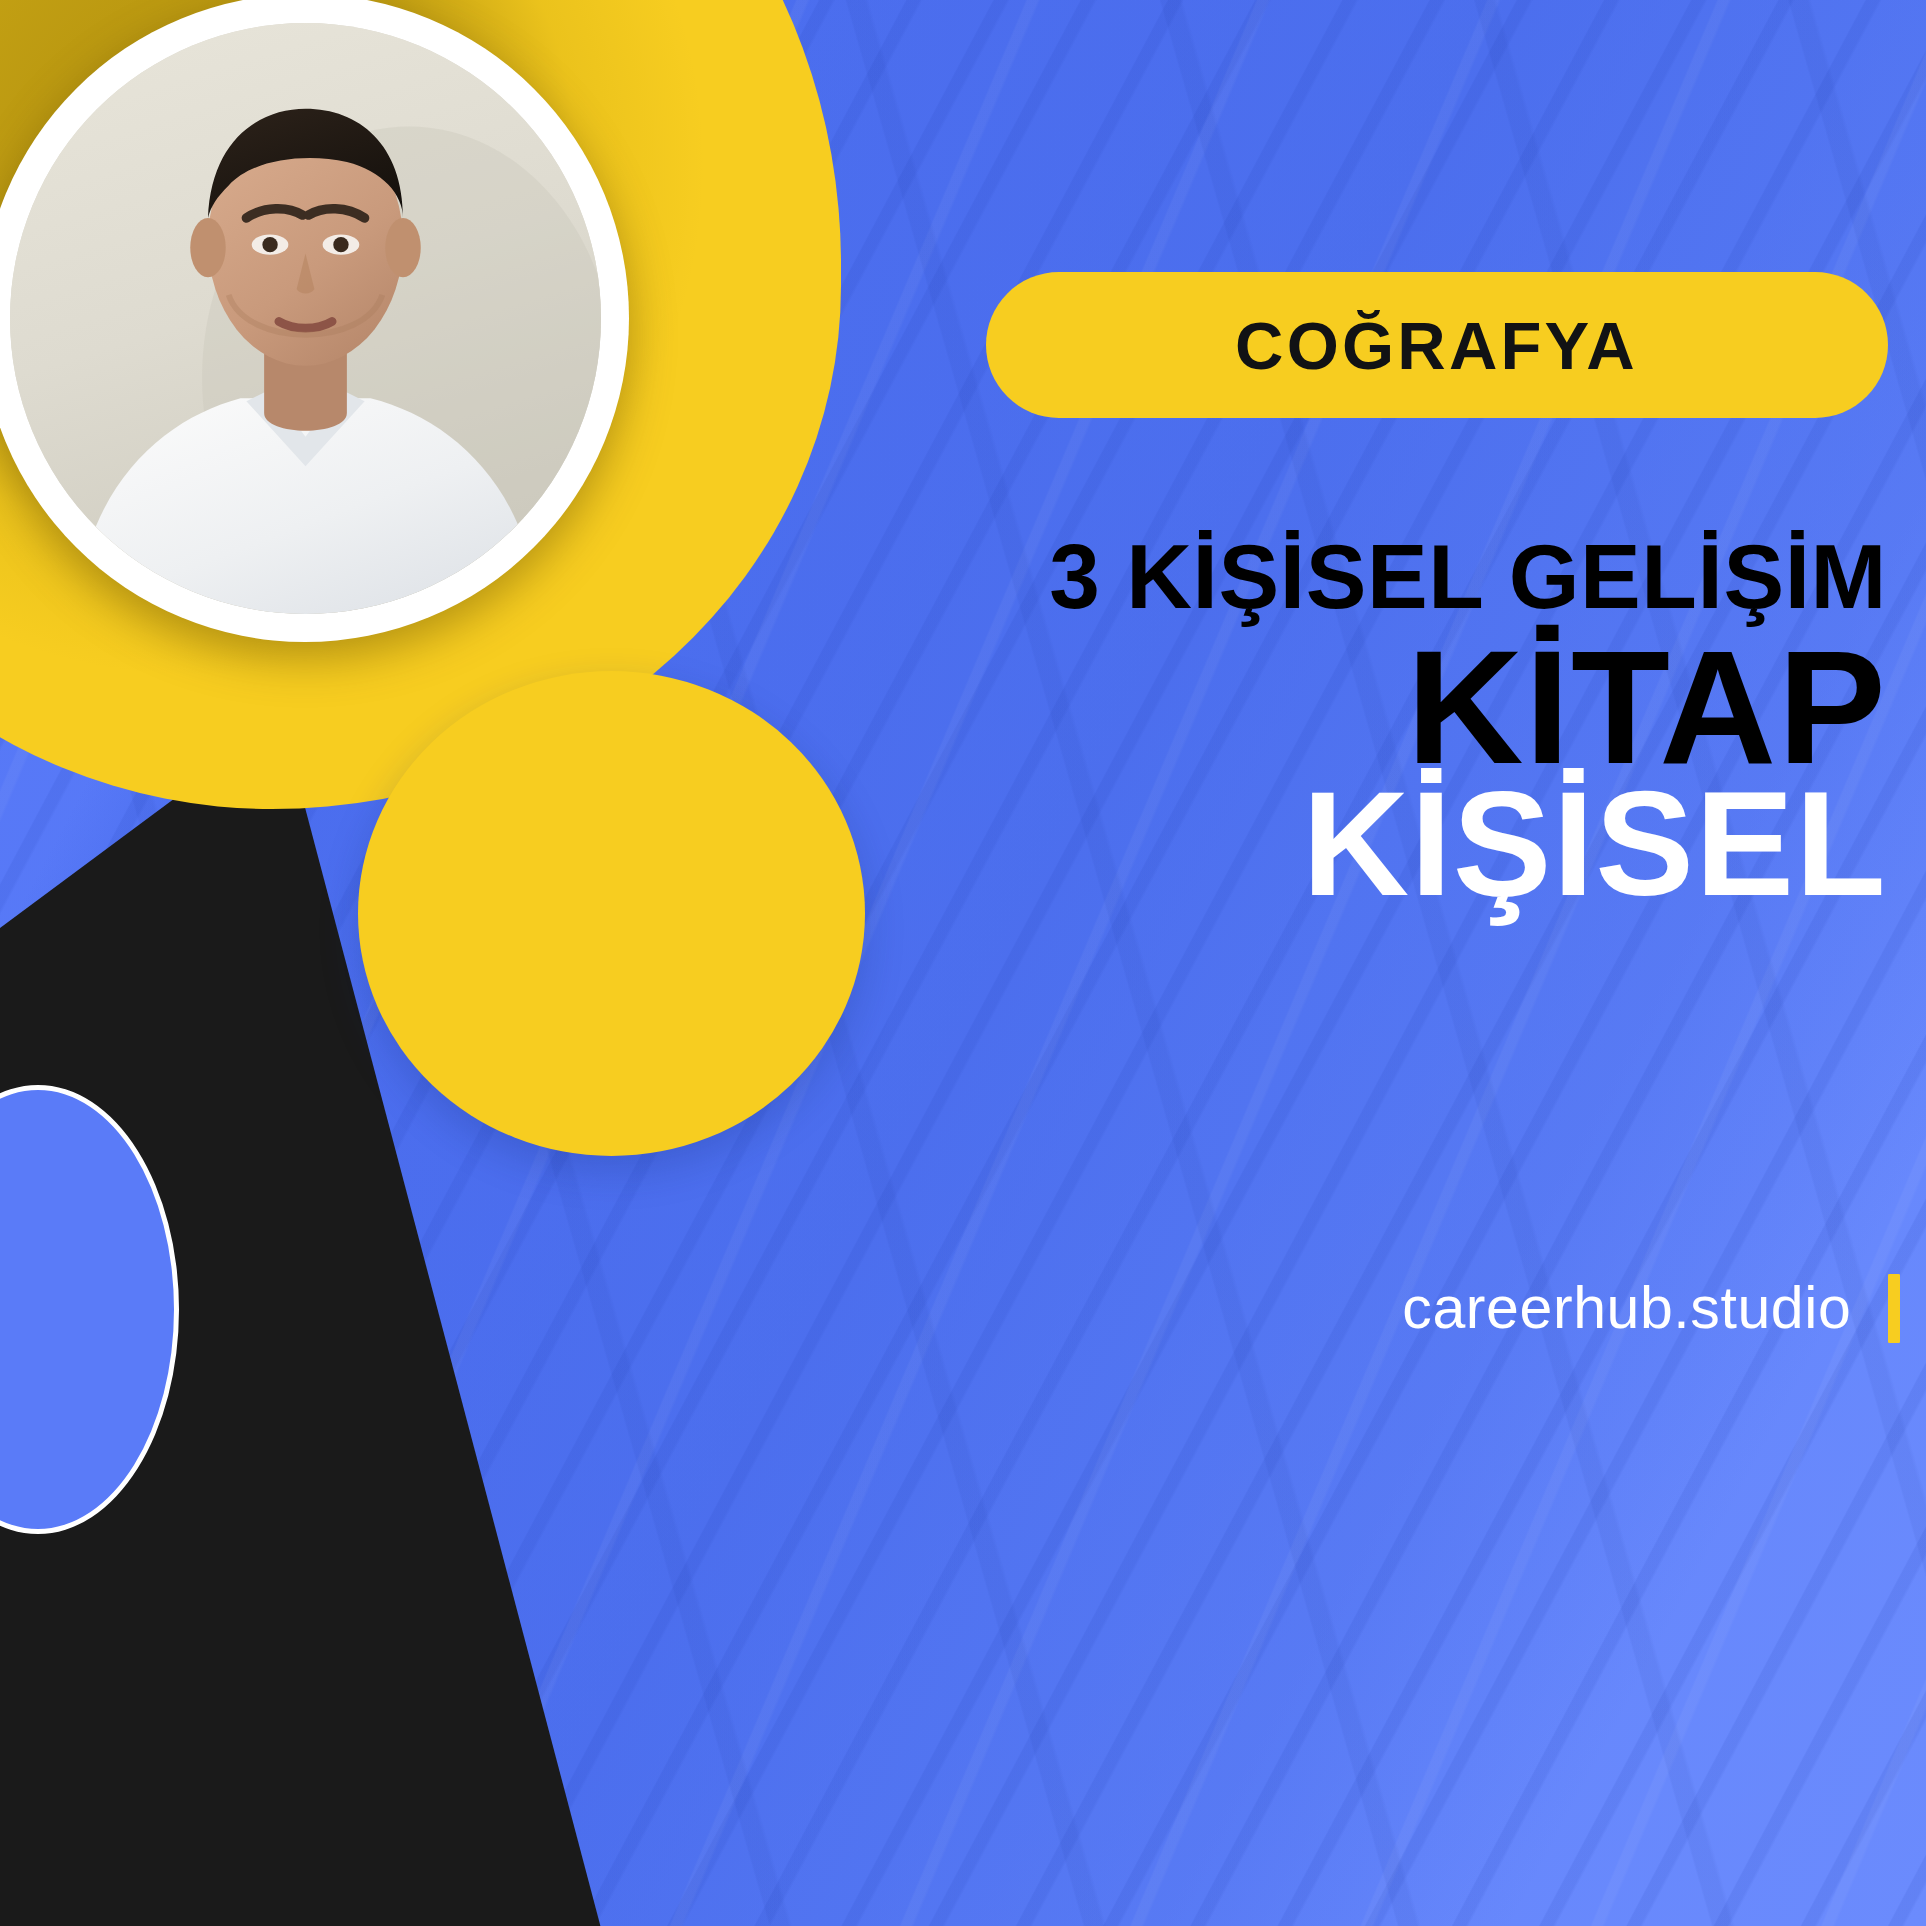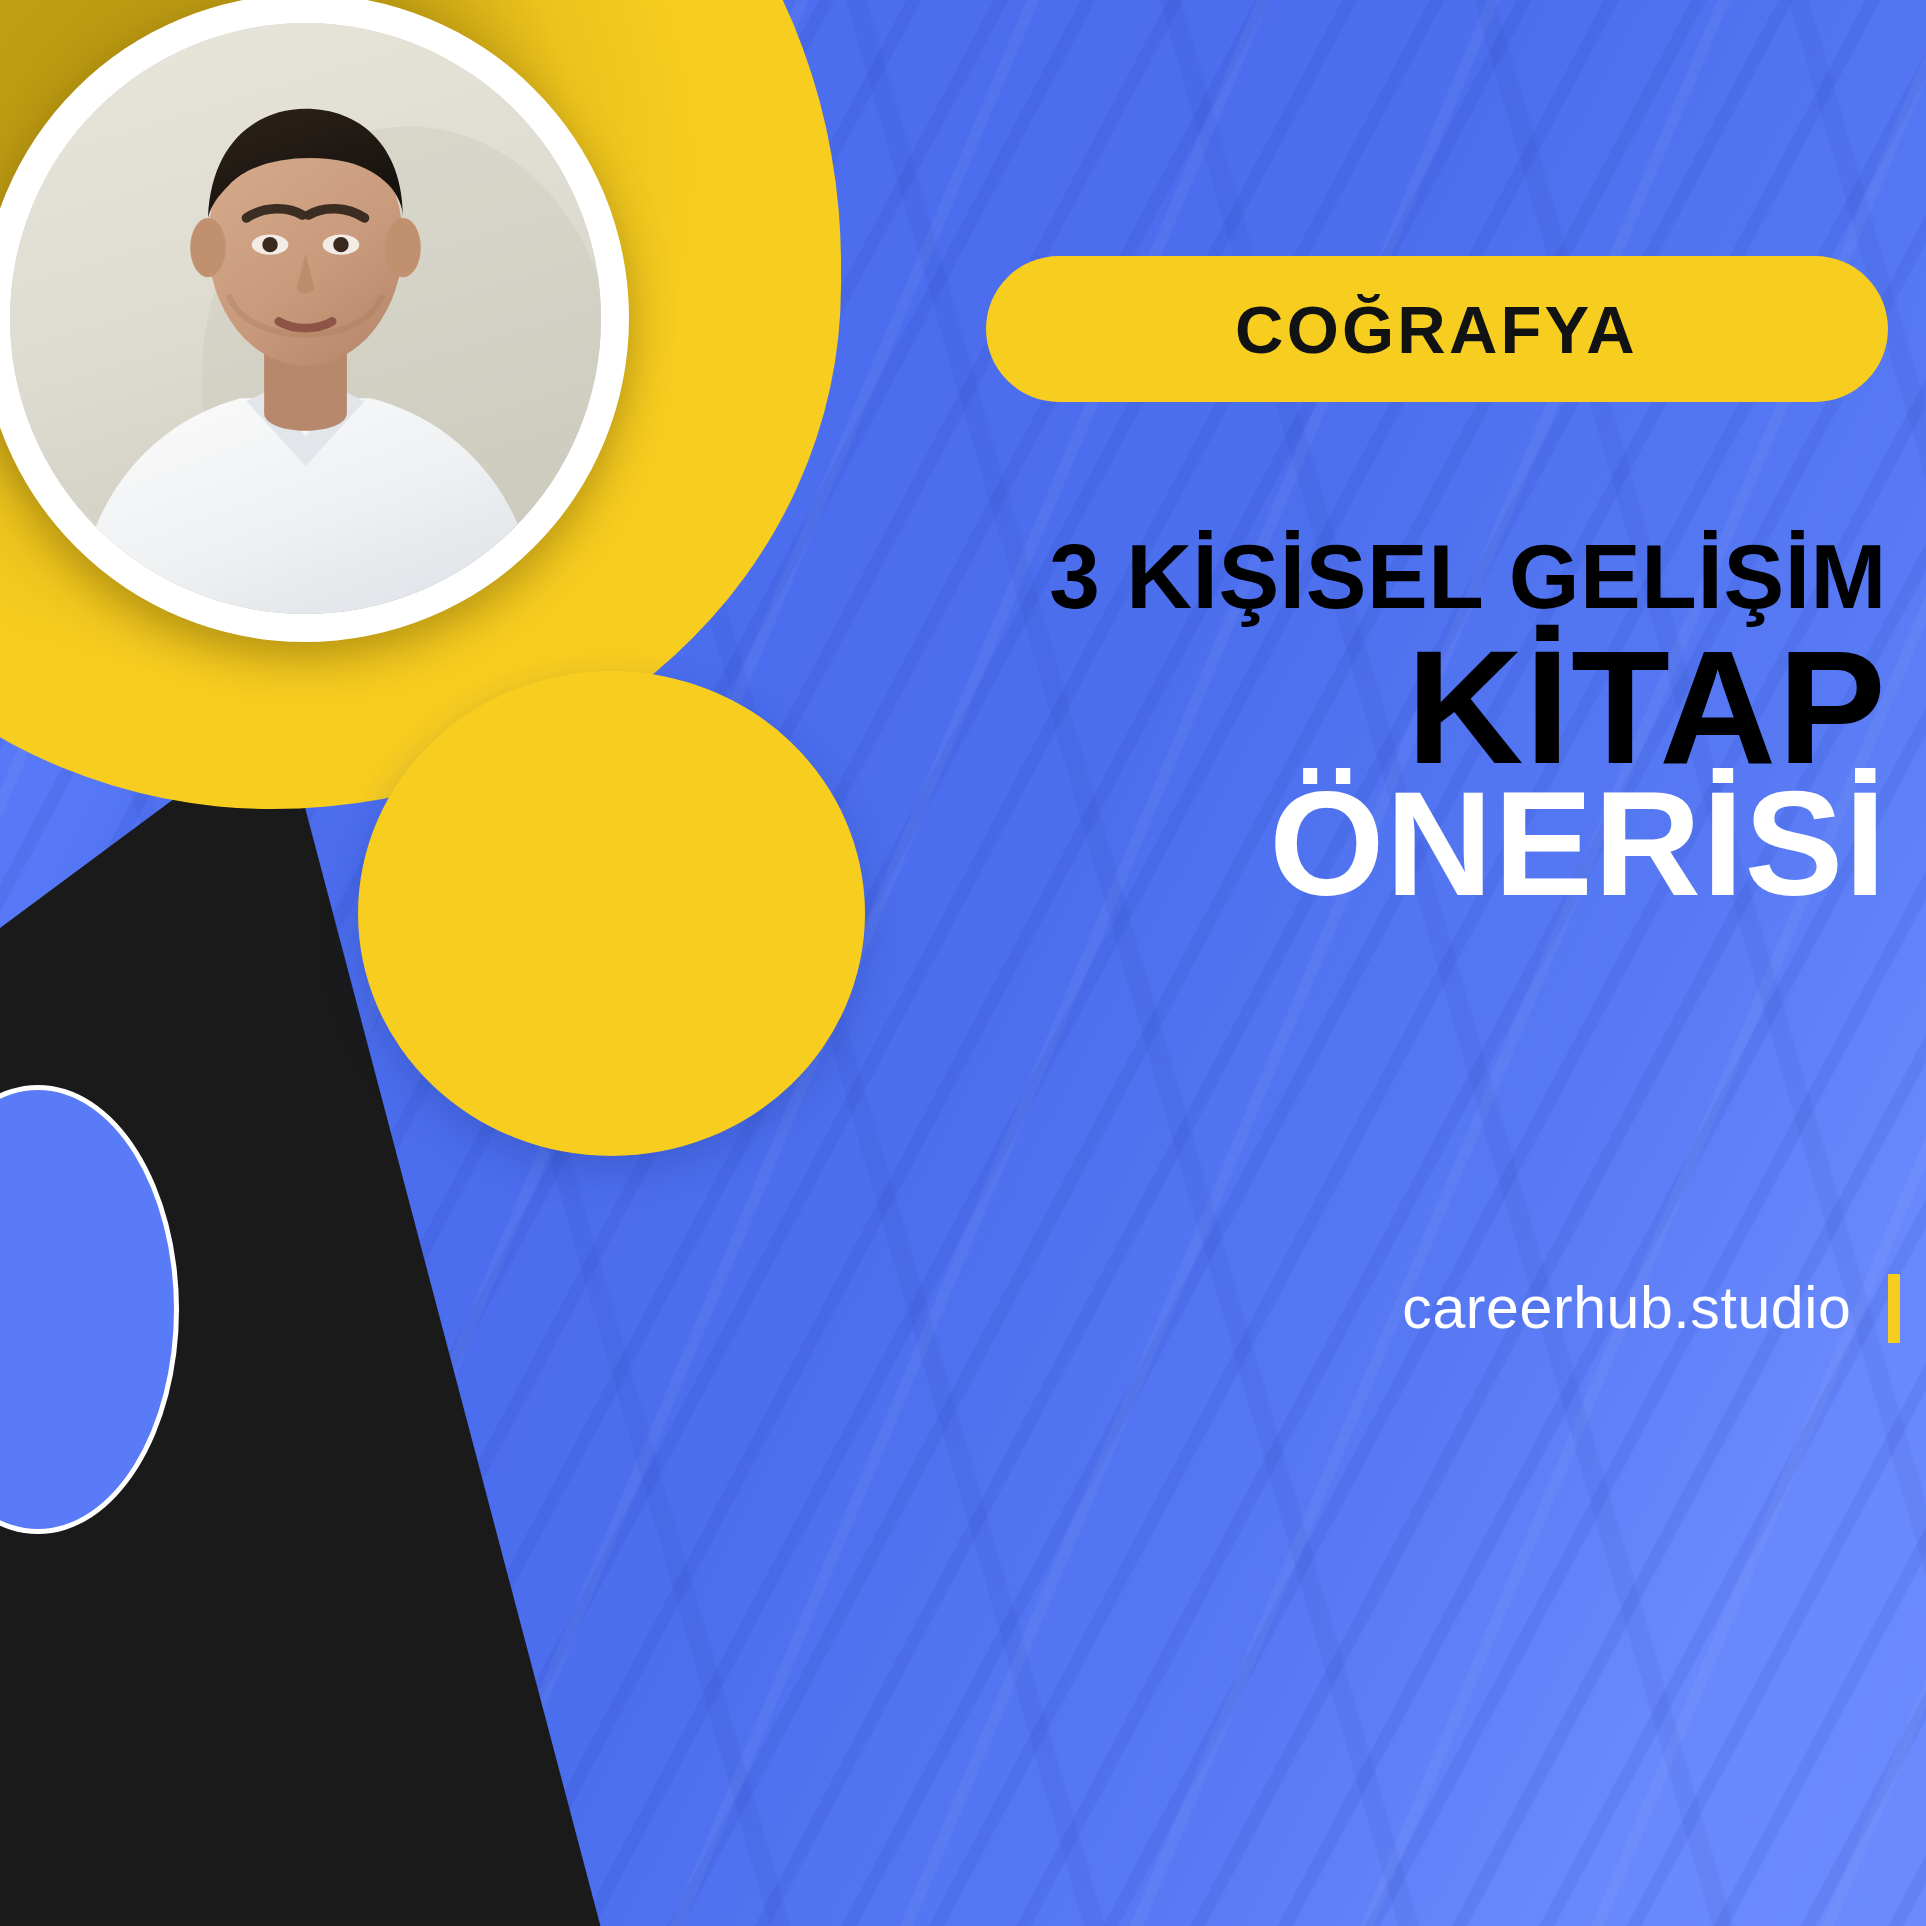--- a/index.html
+++ b/index.html
@@ -156,21 +156,21 @@
     position: absolute;
     left: 963px;
     top: 0;
     width: 963px;
     height: 1926px;
   }
 
   .badge {
     position: absolute;
     left: 22.5px;
-    top: 256px;
+    top: 272px;
     width: 902px;
     height: 146px;
     background: #f7cd20;
     border-radius: 73px;
     display: flex;
     align-items: center;
     justify-content: center;
   }
   .badge-label {
     color: #111214;
@@ -313,21 +313,21 @@
 
   <div class="content">
 
     <div class="badge">
       <span class="badge-label">COĞRAFYA</span>
     </div>
 
     <div class="headline">
       <div class="h-line h-line1">3 KİŞİSEL GELİŞİM</div>
       <div class="h-line h-line2">KİTAP</div>
-      <div class="h-line h-line3">ÖNERİSİ</div>
+      <div class="h-line h-line3">KİŞİSEL</div>
     </div>
 
     <div class="footer">
       <span class="footer-url">careerhub.studio</span>
       <span class="footer-bar"></span>
     </div>
 
   </div>
 </div>
 

